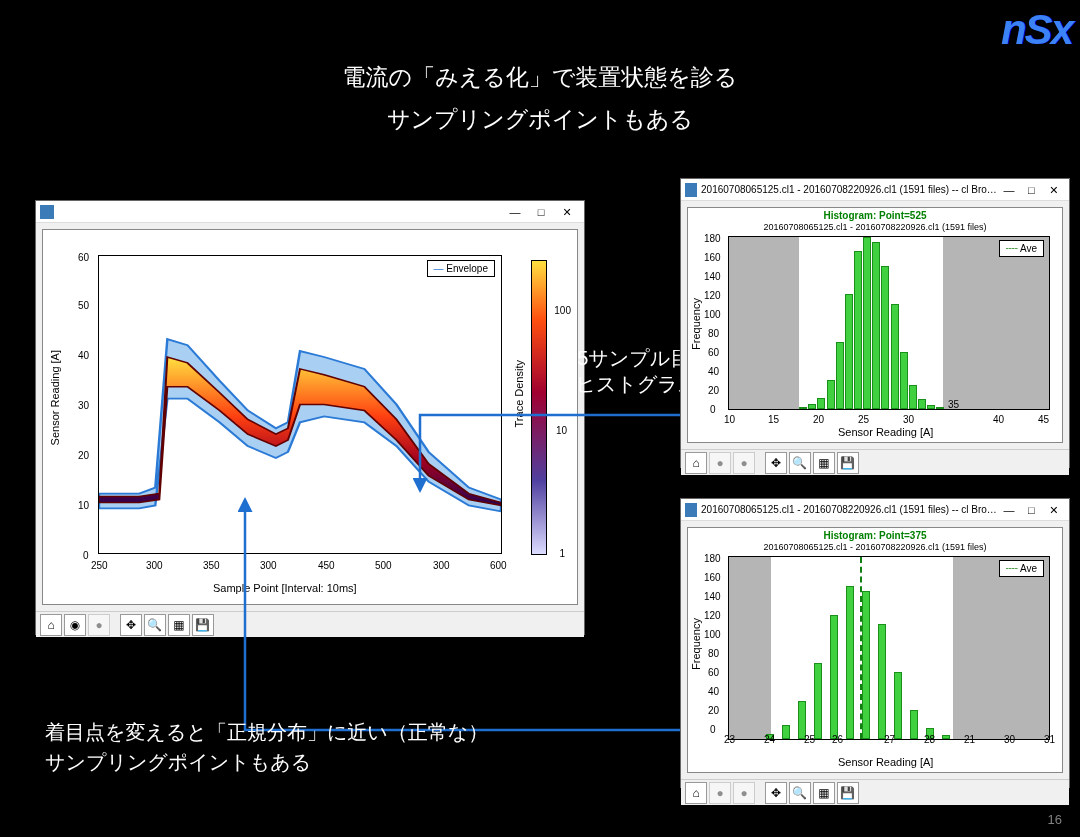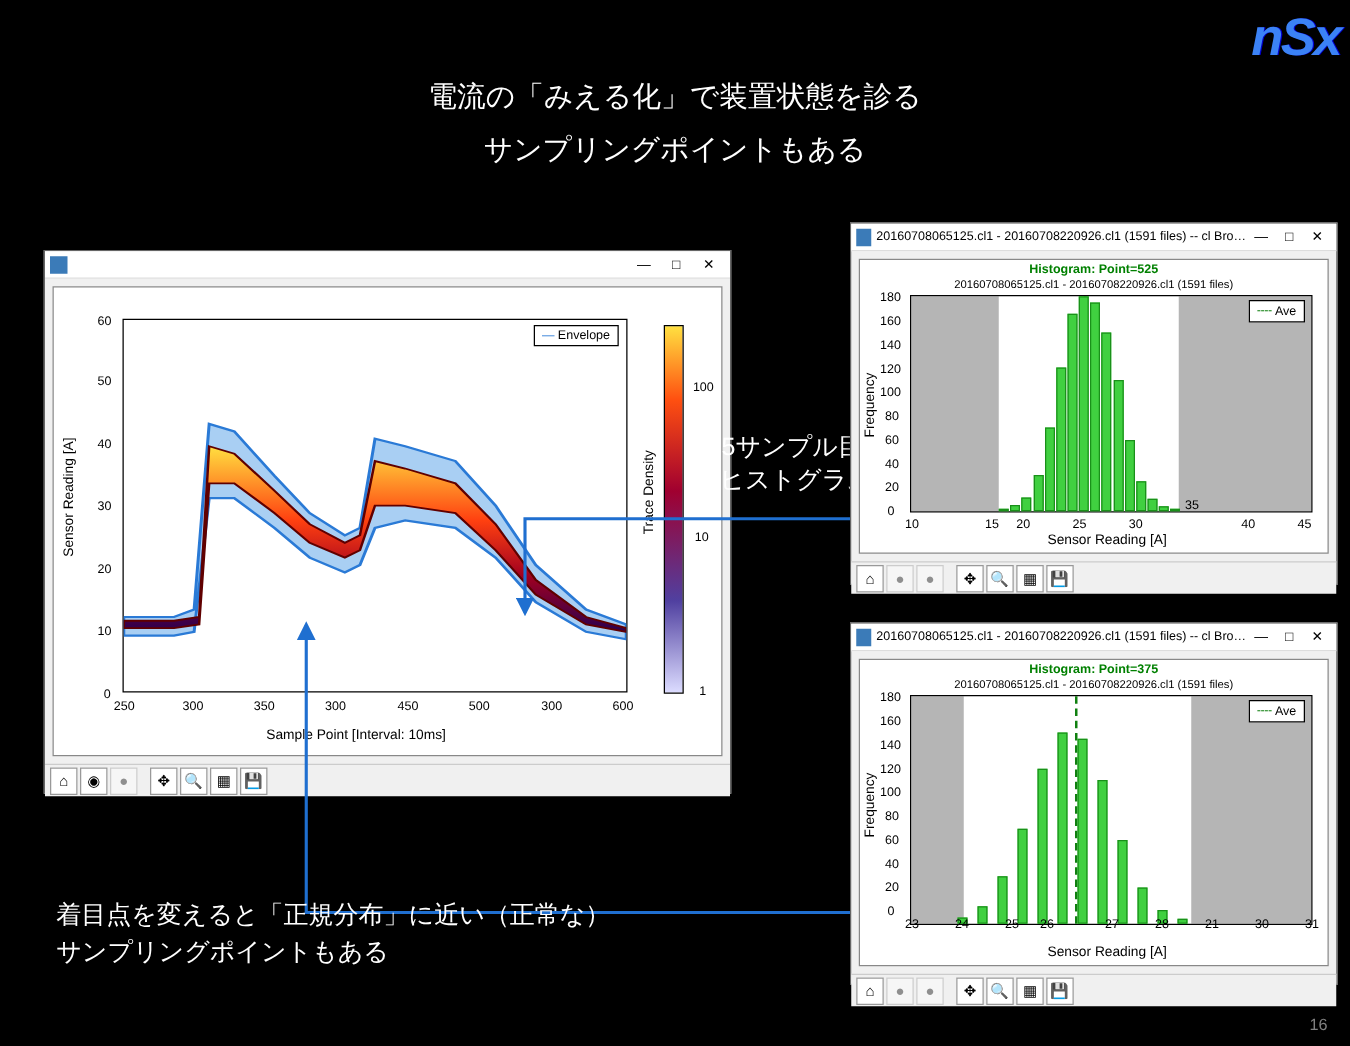--- a/index.html
+++ b/index.html
@@ -260,21 +260,21 @@
     <div class="tick-label" style="left:20px; top:158px;">40</div>
     <div class="tick-label" style="left:20px; top:139px;">60</div>
     <div class="tick-label" style="left:20px; top:120px;">80</div>
     <div class="tick-label" style="left:16px; top:101px;">100</div>
     <div class="tick-label" style="left:16px; top: 82px;">120</div>
     <div class="tick-label" style="left:16px; top: 63px;">140</div>
     <div class="tick-label" style="left:16px; top: 44px;">160</div>
     <div class="tick-label" style="left:16px; top: 25px;">180</div>
 
     <div class="tick-label" style="top:206px; left:36px;">10</div>
-    <div class="tick-label" style="top:206px; left:80px;margin-left:20px;">15</div>
+    <div class="tick-label" style="top:206px; left:80px;">15</div>
     <div class="tick-label" style="top:206px; left:125px;">20</div>
     <div class="tick-label" style="top:206px; left:170px;">25</div>
     <div class="tick-label" style="top:206px; left:215px;">30</div>
     <div class="tick-label" style="top:191px; left:260px;">35</div>
     <div class="tick-label" style="top:206px; left:305px;">40</div>
     <div class="tick-label" style="top:206px; left:350px;">45</div>
   </div>
   <div class="toolbar">
     <div class="tb-btn">⌂</div>
     <div class="tb-btn" style="opacity:.4">●</div>

